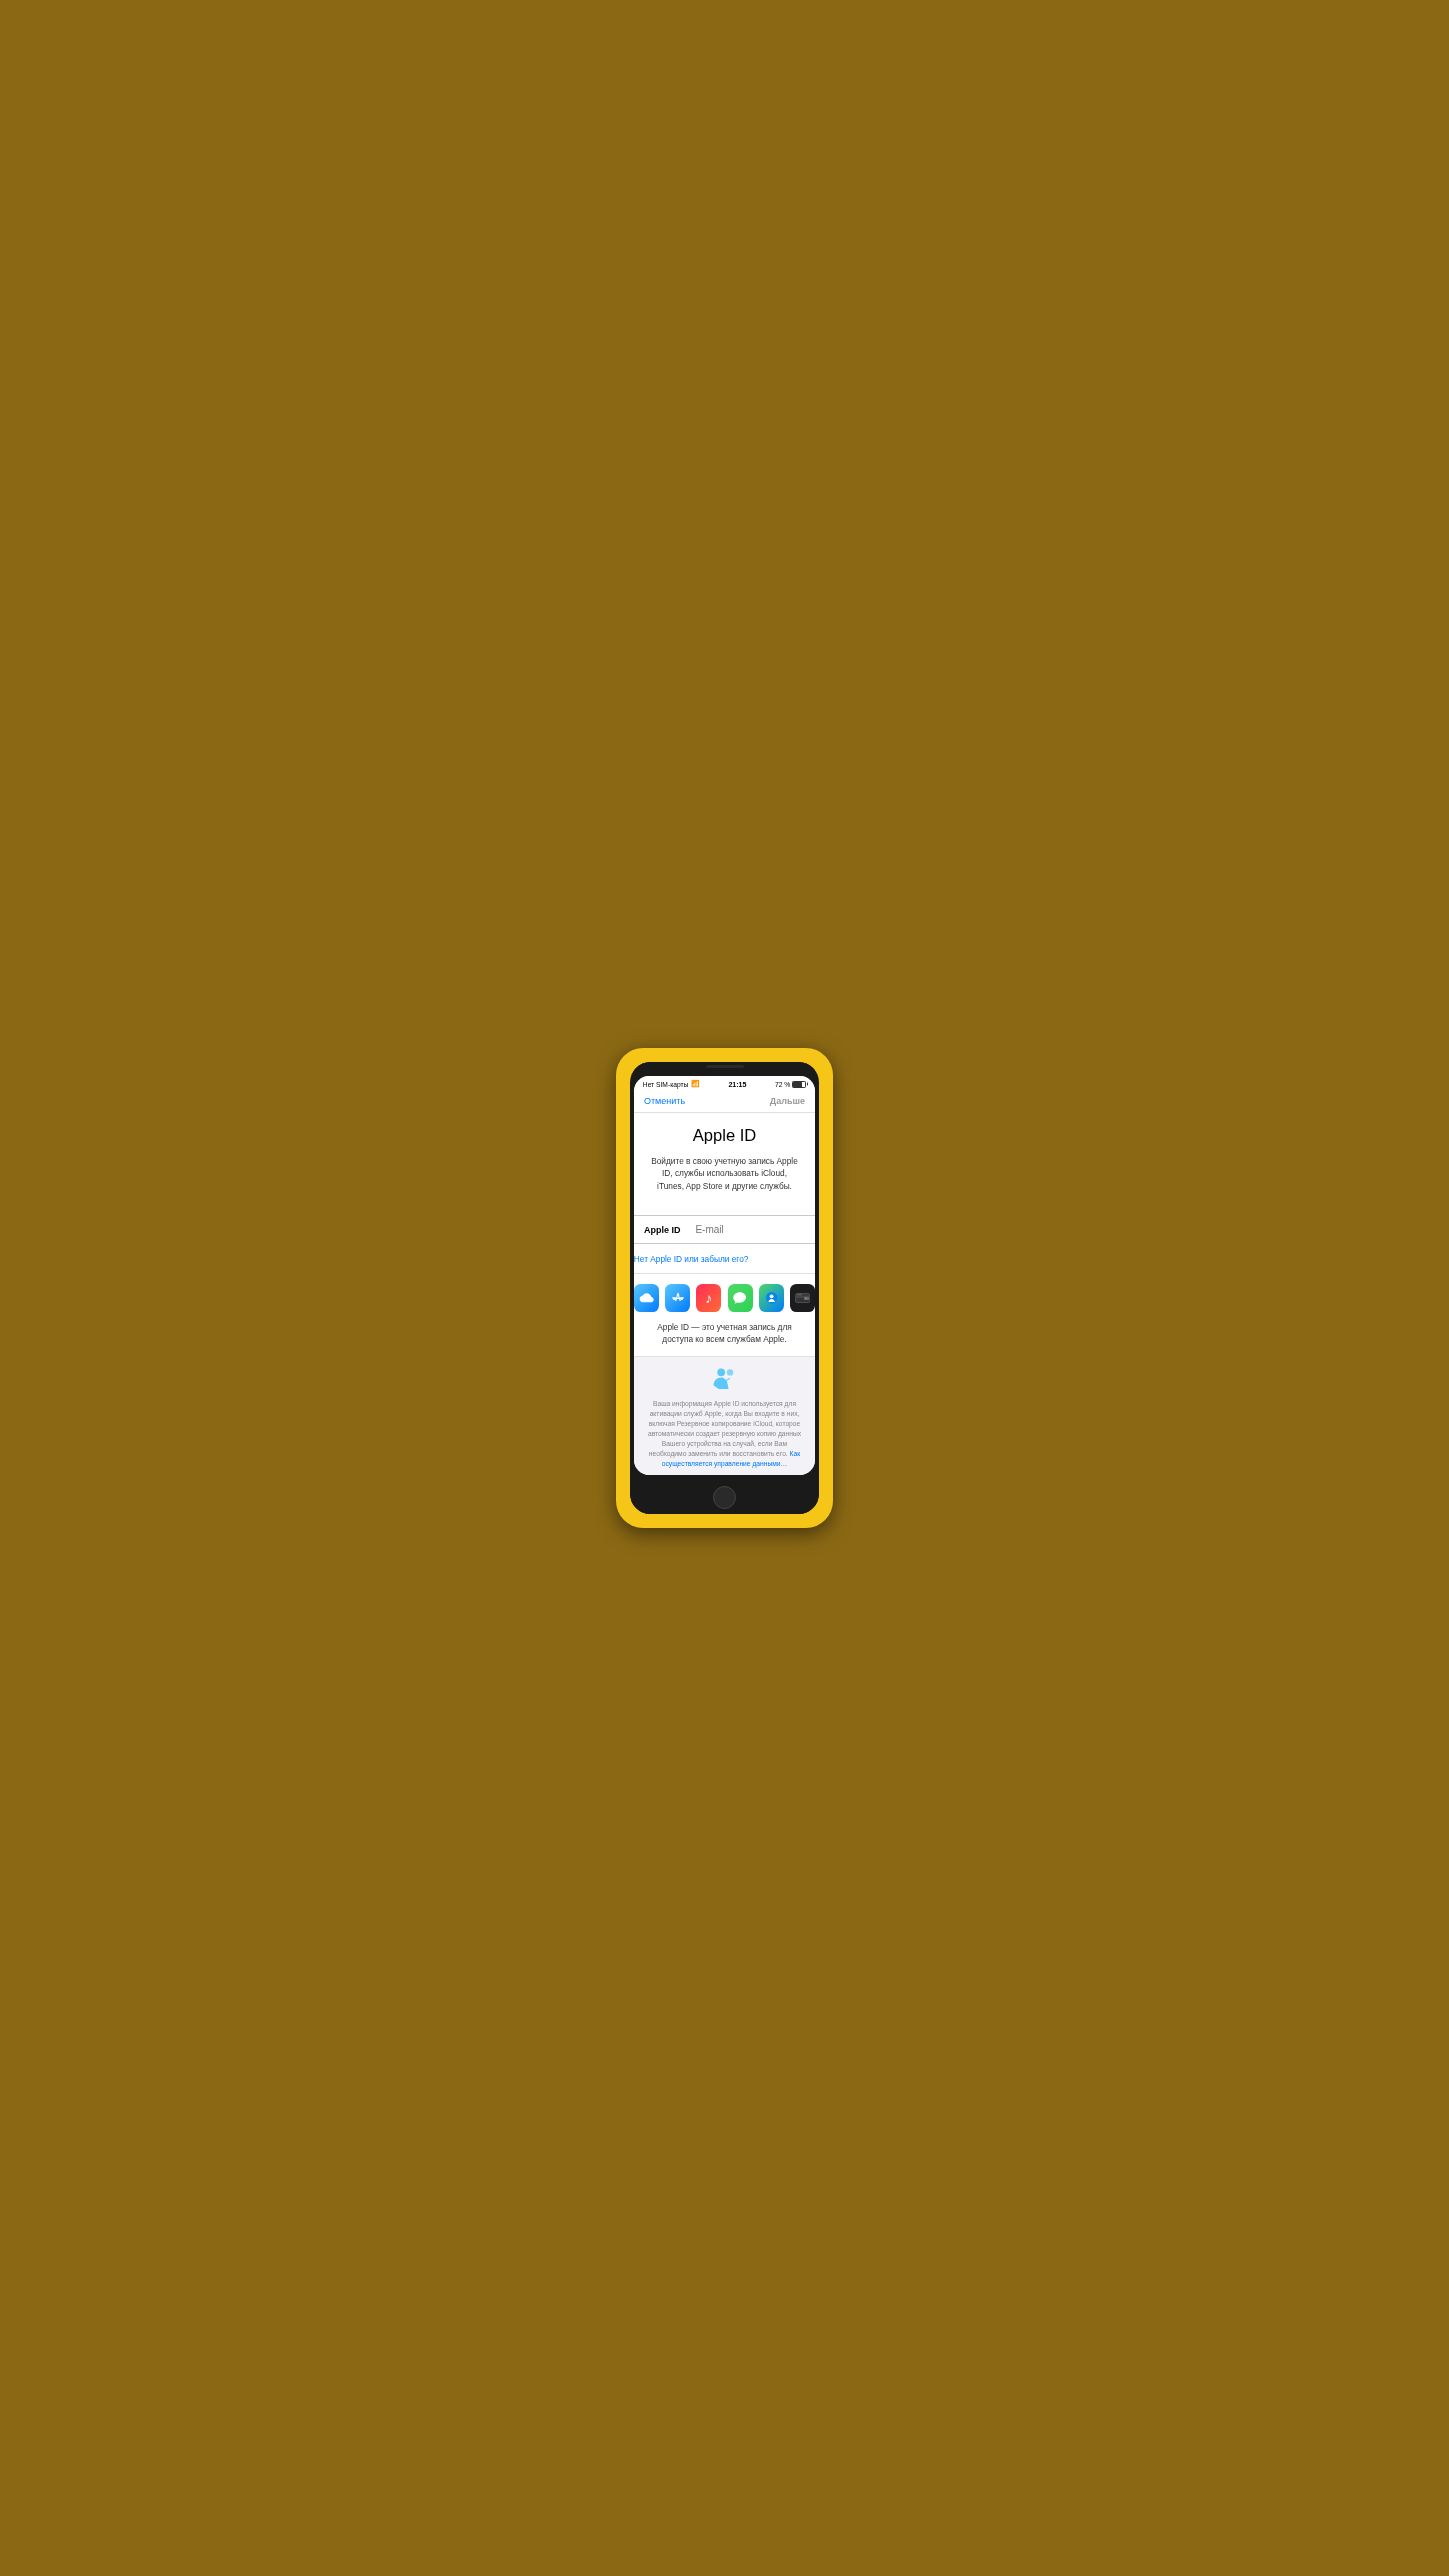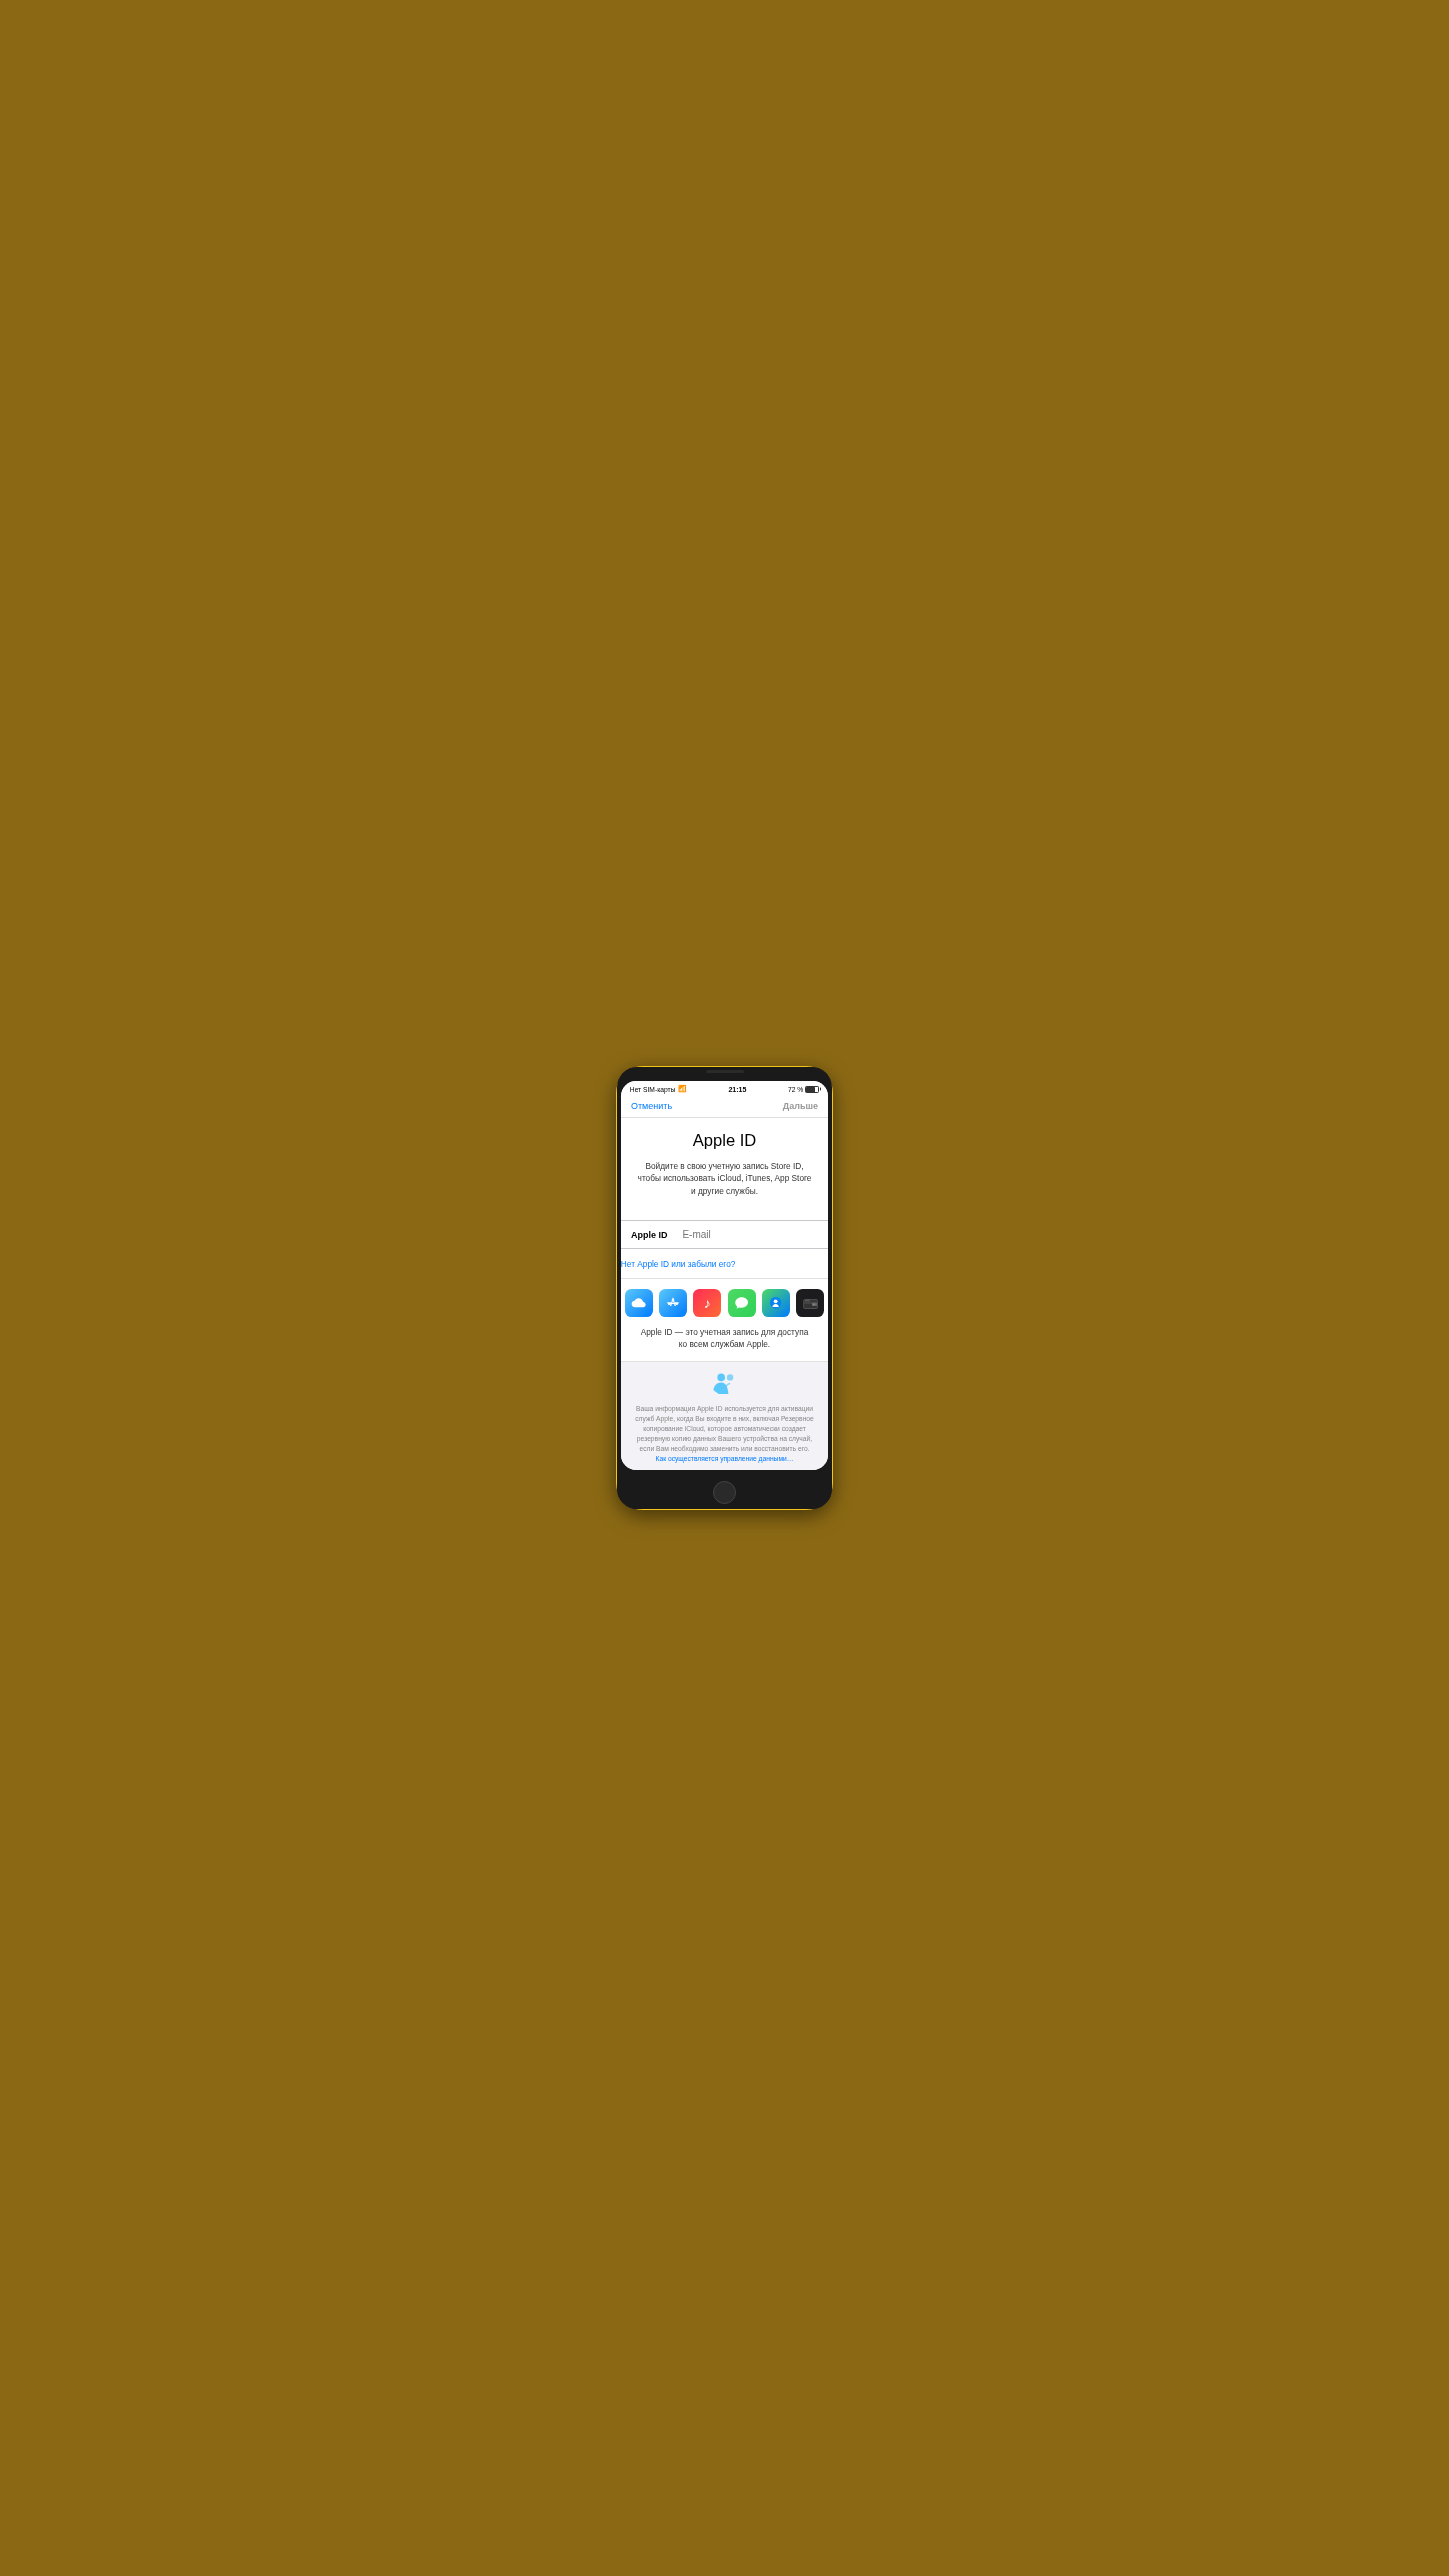--- a/index.html
+++ b/index.html
@@ -10,21 +10,21 @@
       justify-content: center;
       align-items: center;
       min-height: 100vh;
       font-family: -apple-system, 'Helvetica Neue', Arial, sans-serif;
     }
 
     .phone-outer {
       width: 217px;
       background: #F5C518;
       border-radius: 27px;
-      padding: 1px;
+      padding: 14px;
       box-shadow: 0 5.1px 20.4px rgba(0,0,0,0.5);
       position: relative;
     }
 
     .phone-inner {
       background: #1a1a1a;
       border-radius: 20.4px;
       overflow: hidden;
       position: relative;
     }
@@ -313,21 +313,21 @@
         </div>
       </div>
 
       <div class="nav-bar">
         <span class="nav-cancel">Отменить</span>
         <span class="nav-next">Дальше</span>
       </div>
 
       <div class="content">
         <h1 class="page-title">Apple ID</h1>
-        <p class="page-description">Войдите в свою учетную запись Store ID, чтобы использовать iCloud, iTunes, App Store и другие службы.</p>
+        <p class="page-description">Войдите в свою учетную запись Apple ID, службы использовать iCloud, iTunes, App Store и другие службы.</p>
       </div>
 
       <div class="white-bg-section">
         <div class="input-section" style="padding: 7.7px 10.2px;">
           <span class="input-label">Apple ID</span>
           <input class="input-field" type="email" placeholder="E-mail" style="">
         </div>
       </div>
 
       <div class="link-section">

